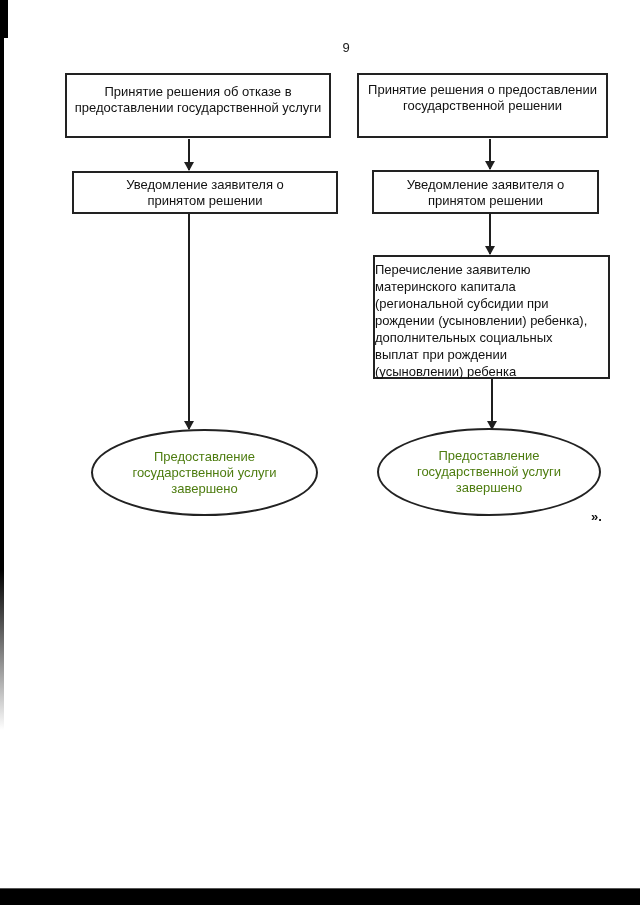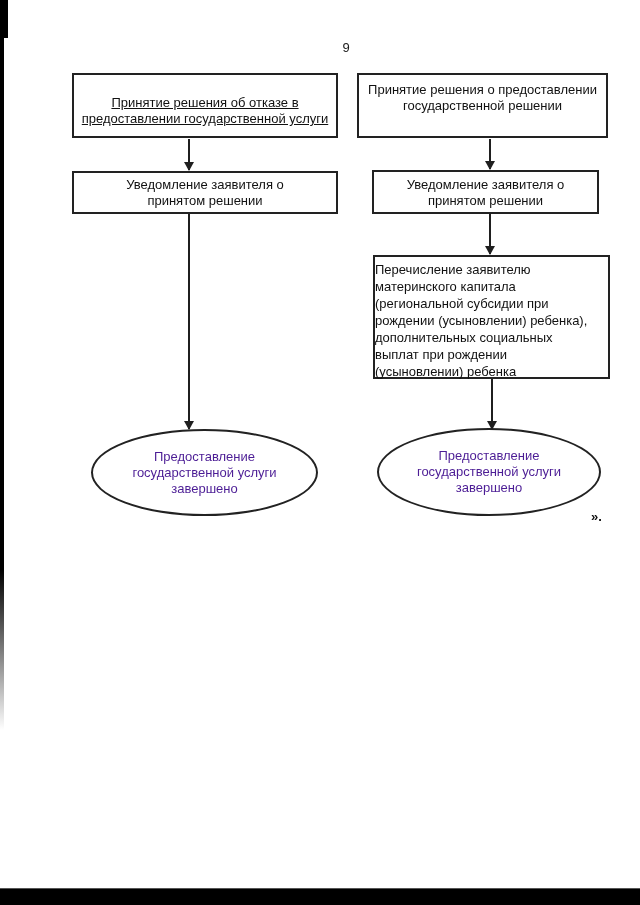--- a/index.html
+++ b/index.html
@@ -31,41 +31,41 @@
     background: #ffffff;
     font-size: 13px;
     line-height: 16px;
     text-align: center;
     color: #111111;
   }
   .flow-box .box-text {
     white-space: pre-line;
     display: block;
   }
-  .box-l1 { left: 72px;  top: 73px;  width: 266px; height: 65px; padding-top: 20px; text-decoration: underline; }
+  .box-l1 { left: 65px;  top: 73px;  width: 266px; height: 65px; padding-top: 9px; }
   .box-r1 { left: 357px; top: 73px;  width: 251px; height: 65px; padding-top: 7px; }
   .box-l2 { left: 72px;  top: 171px; width: 266px; height: 43px; padding-top: 4px; }
   .box-r2 { left: 372px; top: 170px; width: 227px; height: 44px; padding-top: 5px; }
   .box-r3 {
     left: 373px; top: 255px; width: 237px; height: 124px;
     text-align: left; padding: 4px 0; line-height: 17px;
   }
   .terminal {
     position: absolute;
     box-sizing: border-box;
     border: 2px solid #222222;
     border-radius: 50%;
     background: #ffffff;
     display: flex;
     align-items: center;
     justify-content: center;
     font-size: 13px;
     line-height: 16px;
     text-align: center;
-    color: #4c1d95;
+    color: #4d7c0f;
   }
   .terminal .ellipse-text { white-space: pre-line; display: block; }
   .terminal-left  { left: 91px;  top: 429px; width: 227px; height: 87px; }
   .terminal-right { left: 377px; top: 428px; width: 224px; height: 88px; }
   .arrow {
     position: absolute;
     width: 2px;
     background: #1f1f1f;
   }
   .arrow::after {

